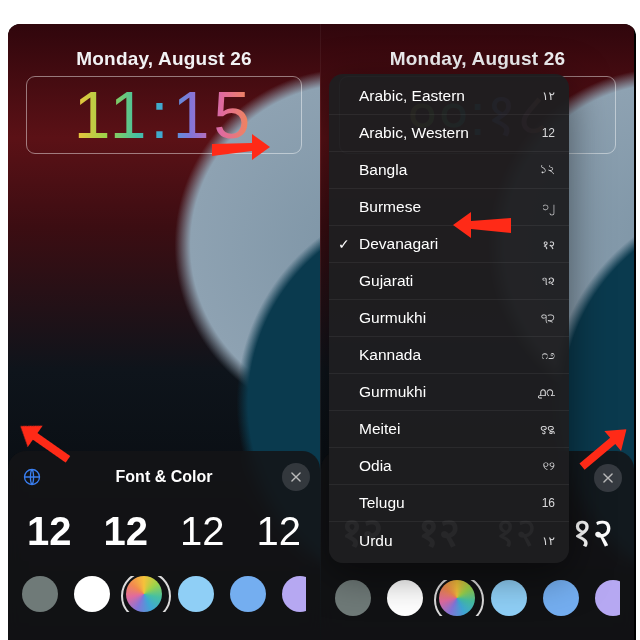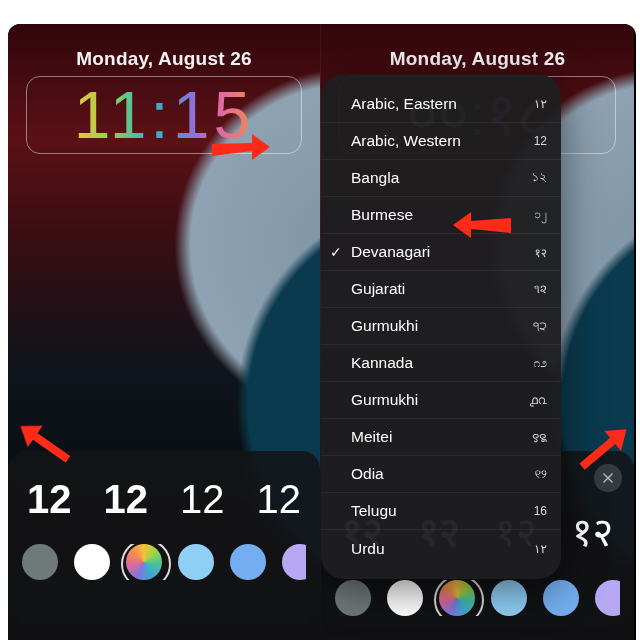--- a/index.html
+++ b/index.html
@@ -51,21 +51,21 @@
     letter-spacing: .2px;
   }
 
   .clock-frame {
     position: absolute;
     top: 52px;
     left: 18px;
     right: 18px;
     height: 78px;
     border: 1.5px solid rgba(255,255,255,.45);
-    border-radius: 14px;
+    border-radius: 9px;
     display: flex;
     align-items: center;
     justify-content: center;
   }
   .clock-time {
     font-size: 66px;
     line-height: 1;
     font-weight: 200;
     letter-spacing: 4px;
     font-family: "SF Pro Display", -apple-system, sans-serif;
@@ -148,25 +148,25 @@
   }
   .swatch { position:relative; }
   .swatch.rainbow {
     background: conic-gradient(#f5c23a,#9bd34a,#46c0a2,#3fa6d6,#8375d9,#e06a9f,#f28a4f,#f5c23a);
   }
 
   
   .menu {
     position:absolute;
     top: 50px;
-    left: 0;
+    left: 8px;
     width: 240px;
     background: rgba(30,30,32,.96);
-    border-radius: 23px;
-    padding: 12px 0;
+    border-radius: 14px;
+    padding: 4px 0;
     box-shadow: 0 10px 40px rgba(0,0,0,.5);
     z-index: 50;
     max-height: 560px;
     overflow:auto;
   }
   .menu-item {
     display:flex;
     align-items:center;
     height: 37px;
     padding: 0 14px 0 30px;
@@ -215,20 +215,34 @@
 
 <div class="stage">
 
   <div class="phone left">
     <div class="date">Monday, August 26</div>
     <div class="clock-frame">
       <div class="clock-time">11:15</div>
     </div>
 
     <div class="sheet">
+      <div class="sheet-header">
+        <div class="sheet-globe">
+          <svg viewBox="0 0 24 24" width="20" height="20" fill="none" stroke="currentColor" stroke-width="1.6">
+              <circle cx="12" cy="12" r="9"></circle>
+              <path d="M3 12h18M12 3c2.5 3 2.5 15 0 18M12 3c-2.5 3-2.5 15 0 18"></path>
+            </svg>
+        </div>
+        <div class="sheet-title">Font &amp; Color</div>
+        <div class="sheet-close">
+          <svg viewBox="0 0 24 24" width="14" height="14">
+              <path d="M5 5l14 14M19 5L5 19" stroke="currentColor" stroke-width="2.4" stroke-linecap="round"></path>
+            </svg>
+        </div>
+      </div>
       <div class="font-row" id="fontrow-left">
           <div class="font-opt heavy">12</div>
           <div class="font-opt heavy">12</div>
           <div class="font-opt med">12</div>
           <div class="font-opt thin">12</div>
         </div>
       <div class="color-row" id="colorrow-left">
           <div class="swatch" style="background: rgb(111, 122, 120);"></div>
           <div class="swatch" style="background: rgb(255, 255, 255);"></div>
           <div class="swatch rainbow selected"></div>

